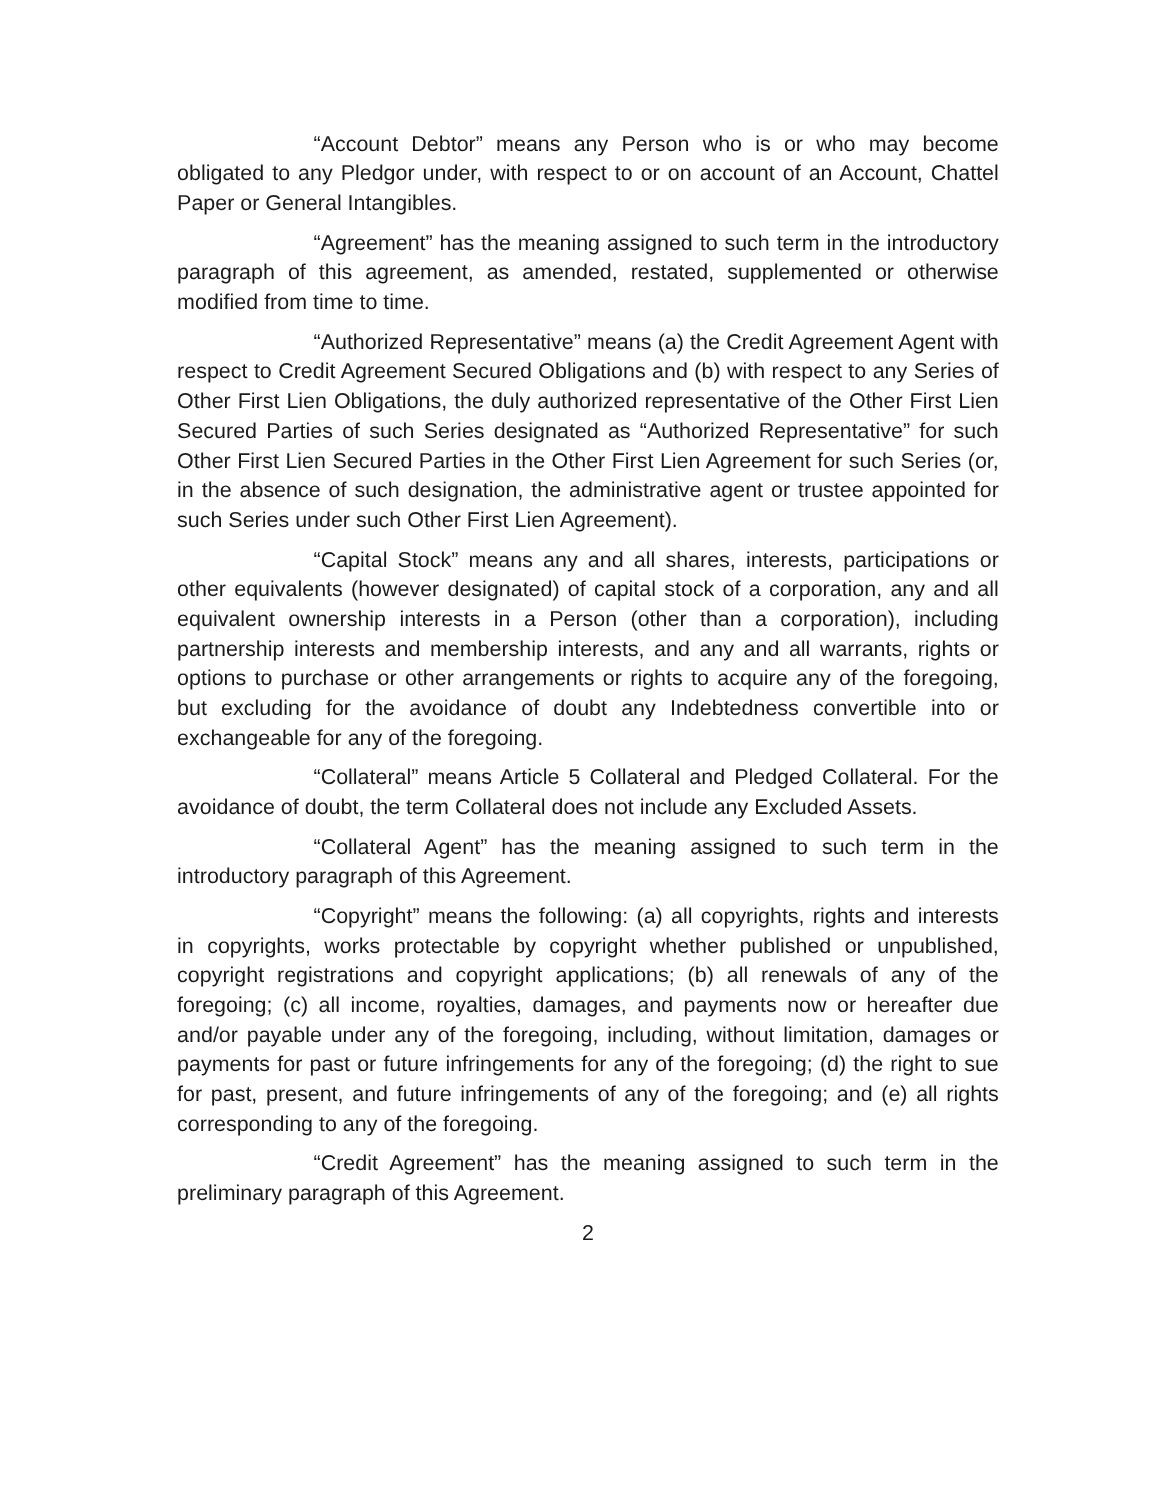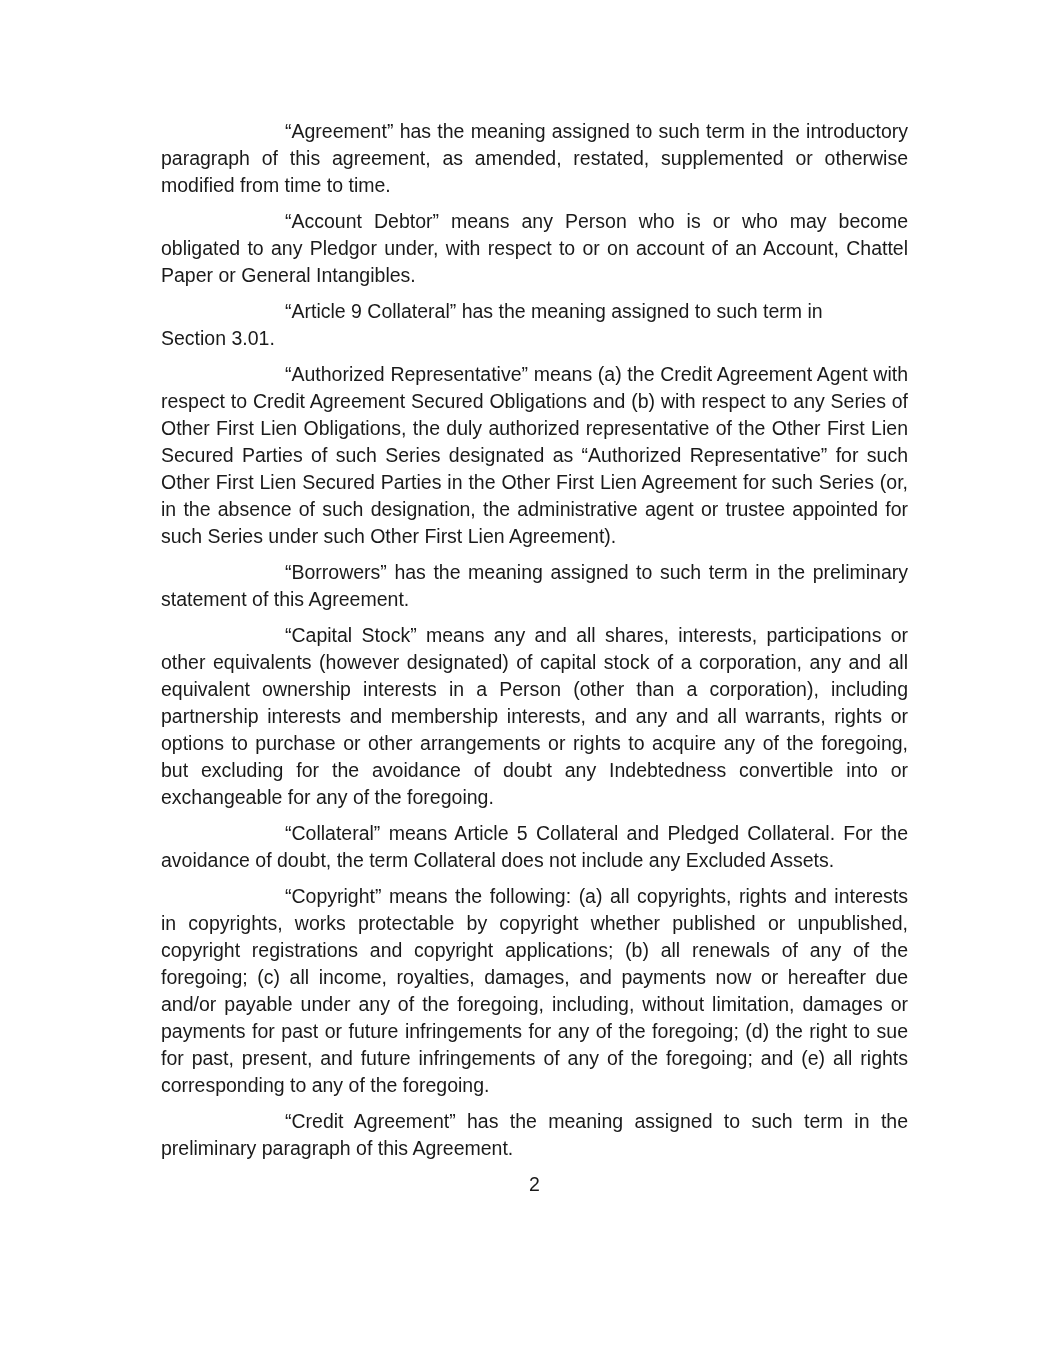--- a/index.html
+++ b/index.html
@@ -30,24 +30,22 @@
   .page-number {
     margin-top: 4px;
     text-align: center;
     text-indent: 0;
   }
 </style>
 </head>
 <body>
 
 <div class="page">
+  <p class="body-para">“Account Debtor” means any Person who is or who may become obligated to any Pledgor under, with respect to or on account of an Account, Chattel Paper or General Intangibles.</p>
   <p class="body-para">“Agreement” has the meaning assigned to such term in the introductory paragraph of this agreement, as amended, restated, supplemented or otherwise modified from time to time.</p>
-  <p class="body-para">“Account Debtor” means any Person who is or who may become obligated to any Pledgor under, with respect to or on account of an Account, Chattel Paper or General Intangibles.</p>
-  <p class="body-para">“Article 9 Collateral” has the meaning assigned to such term in
-Section 3.01.</p>
   <p class="body-para">“Authorized Representative” means (a) the Credit Agreement Agent with respect to Credit Agreement Secured Obligations and (b) with respect to any Series of Other First Lien Obligations, the duly authorized representative of the Other First Lien Secured Parties of such Series designated as “Authorized Representative” for such Other First Lien Secured Parties in the Other First Lien Agreement for such Series (or, in the absence of such designation, the administrative agent or trustee appointed for such Series under such Other First Lien Agreement).</p>
-  <p class="body-para">“Borrowers” has the meaning assigned to such term in the preliminary statement of this Agreement.</p>
   <p class="body-para">“Capital Stock” means any and all shares, interests, participations or other equivalents (however designated) of capital stock of a corporation, any and all equivalent ownership interests in a Person (other than a corporation), including partnership interests and membership interests, and any and all warrants, rights or options to purchase or other arrangements or rights to acquire any of the foregoing, but excluding for the avoidance of doubt any Indebtedness convertible into or exchangeable for any of the foregoing.</p>
   <p class="body-para">“Collateral” means Article 5 Collateral and Pledged Collateral. For the avoidance of doubt, the term Collateral does not include any Excluded Assets.</p>
+  <p class="body-para">“Collateral Agent” has the meaning assigned to such term in the introductory paragraph of this Agreement.</p>
   <p class="body-para">“Copyright” means the following: (a) all copyrights, rights and interests in copyrights, works protectable by copyright whether published or unpublished, copyright registrations and copyright applications; (b) all renewals of any of the foregoing; (c) all income, royalties, damages, and payments now or hereafter due and/or payable under any of the foregoing, including, without limitation, damages or payments for past or future infringements for any of the foregoing; (d) the right to sue for past, present, and future infringements of any of the foregoing; and (e) all rights corresponding to any of the foregoing.</p>
   <p class="body-para">“Credit Agreement” has the meaning assigned to such term in the preliminary paragraph of this Agreement.</p>
   <div class="page-number">2</div>
 </div>
 
 </body></html>

